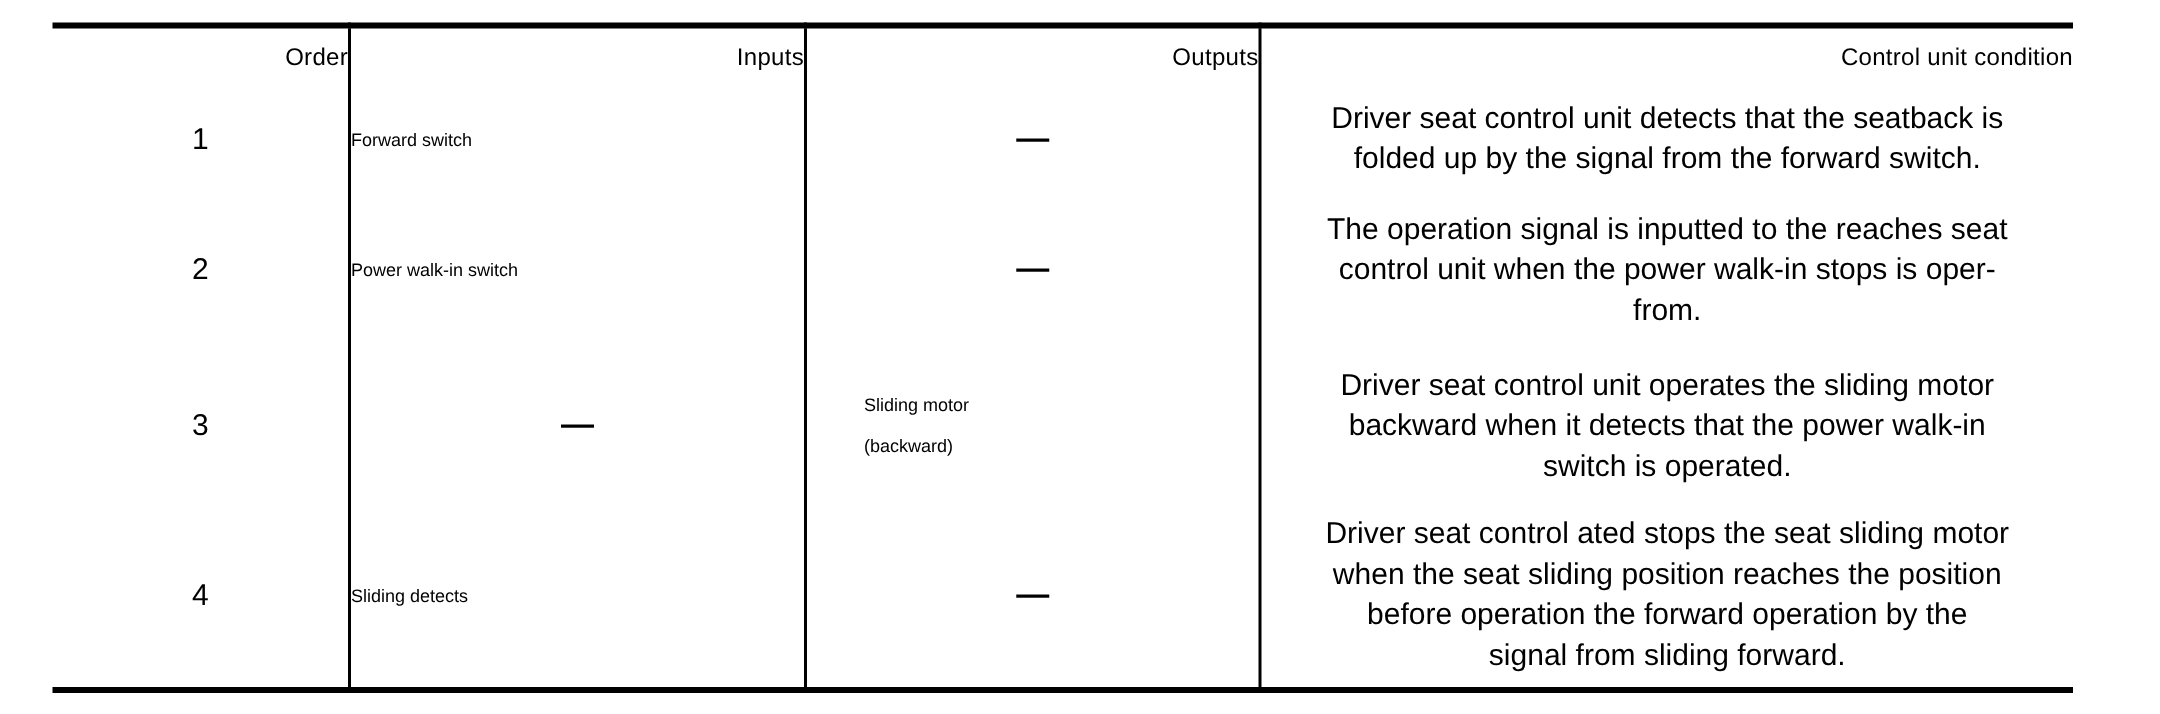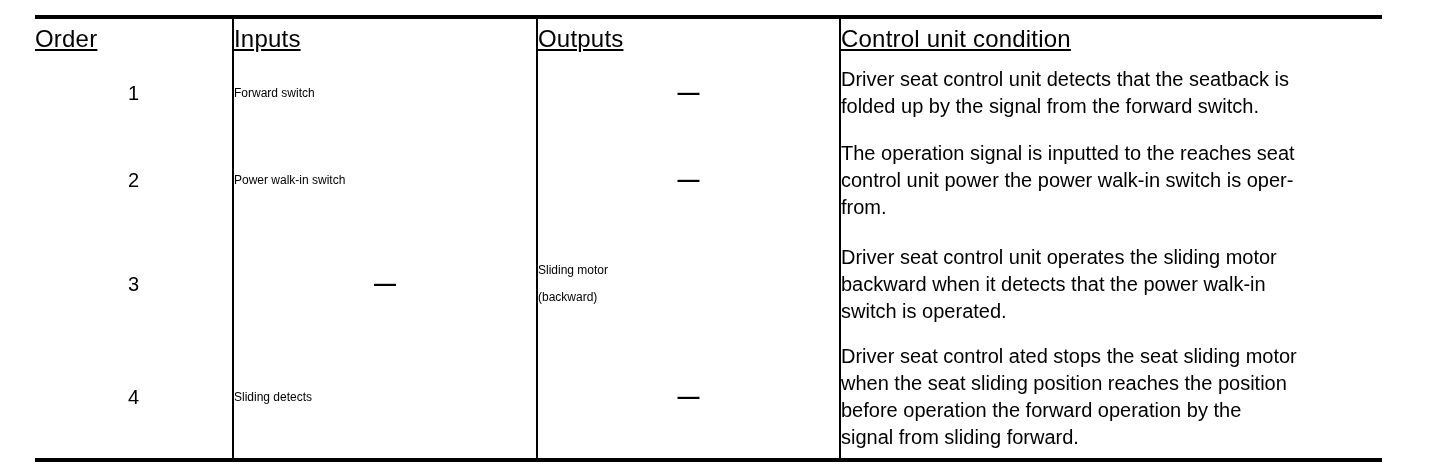--- a/index.html
+++ b/index.html
@@ -55,27 +55,26 @@
   }
   
   .seq-table th:first-child,
   .seq-table td:first-child {
     border-left: 0;
   }
 
   
   thead tr { height: 41px; }
   thead th {
-    text-align: left;
-    font-size: 24px;
+    text-align: right;
+    font-size: 16px;
     line-height: 24px;
     letter-spacing: 0.2px;
     border-bottom: 3px solid #000;
     padding: 0 6px;
-    text-decoration: underline;
   }
 
   
   tbody tr td {
     border-bottom: 2px solid #000;
   }
   tbody tr:last-child td {
     border-bottom: 0;
   }
 
@@ -99,28 +98,28 @@
     text-align: center;
     font-size: 20px;
     line-height: 25px;
   }
   .cell-cond {
     text-align: left;
     font-size: 20px;
     line-height: 27px;
     padding: 6px 10px 6px 16px;
   }
-  .cond-line { display: block; white-space: pre; }
+  .cond-line { display: block; white-space: pre; text-align: center; }
   .dash-glyph {
     display: inline-block;
     font-size: 22px;
     line-height: 1;
     font-weight: 700;
   }
-  .out-line { display: block; white-space: pre; }
+  .out-line { display: block; white-space: pre; padding-left: 38px; }
 </style>
 </head>
 <body>
 
 <div class="sheet">
 
   <table class="seq-table">
     <colgroup>
       <col class="c-order">
       <col class="c-inputs">
@@ -152,21 +151,21 @@
       </tr>
 
       <tr class="r2">
         <td class="cell-order">2</td>
         <td class="cell-text">Power walk-in switch</td>
         <td class="cell-dash">
           <span class="dash-glyph">—</span>
         </td>
         <td class="cell-cond">
           <span class="cond-line">The operation signal is inputted to the reaches seat</span>
-          <span class="cond-line">control unit power the power walk-in switch is oper-</span>
+          <span class="cond-line">control unit when the power walk-in stops is oper-</span>
           <span class="cond-line">from.</span>
         </td>
       </tr>
 
       <tr class="r3">
         <td class="cell-order">3</td>
         <td class="cell-dash">
           <span class="dash-glyph">—</span>
         </td>
         <td class="cell-text">

